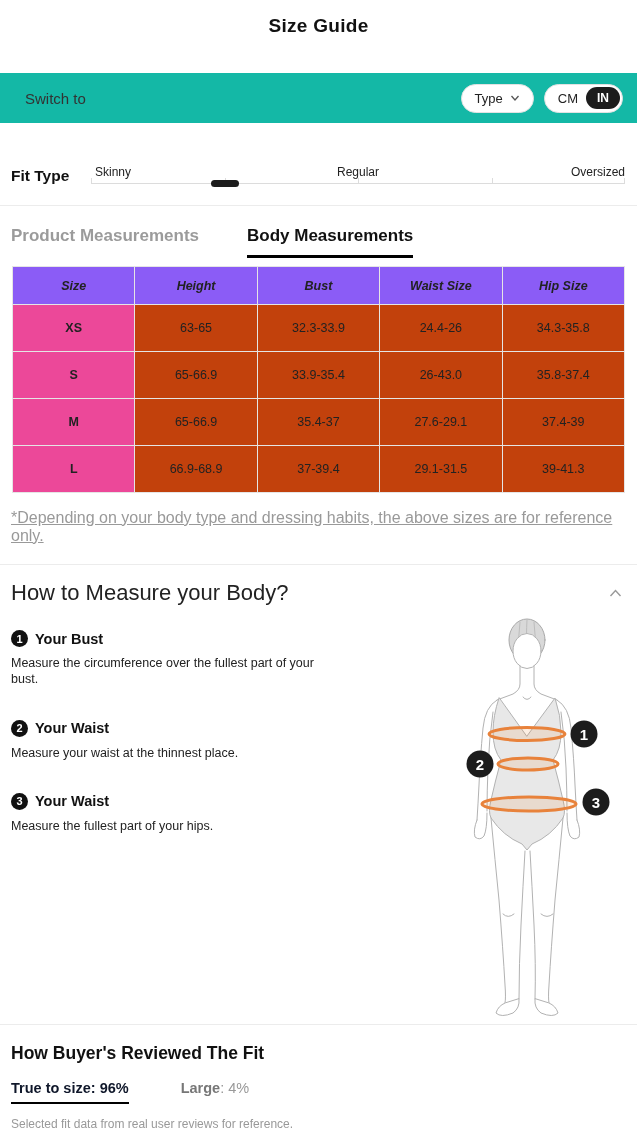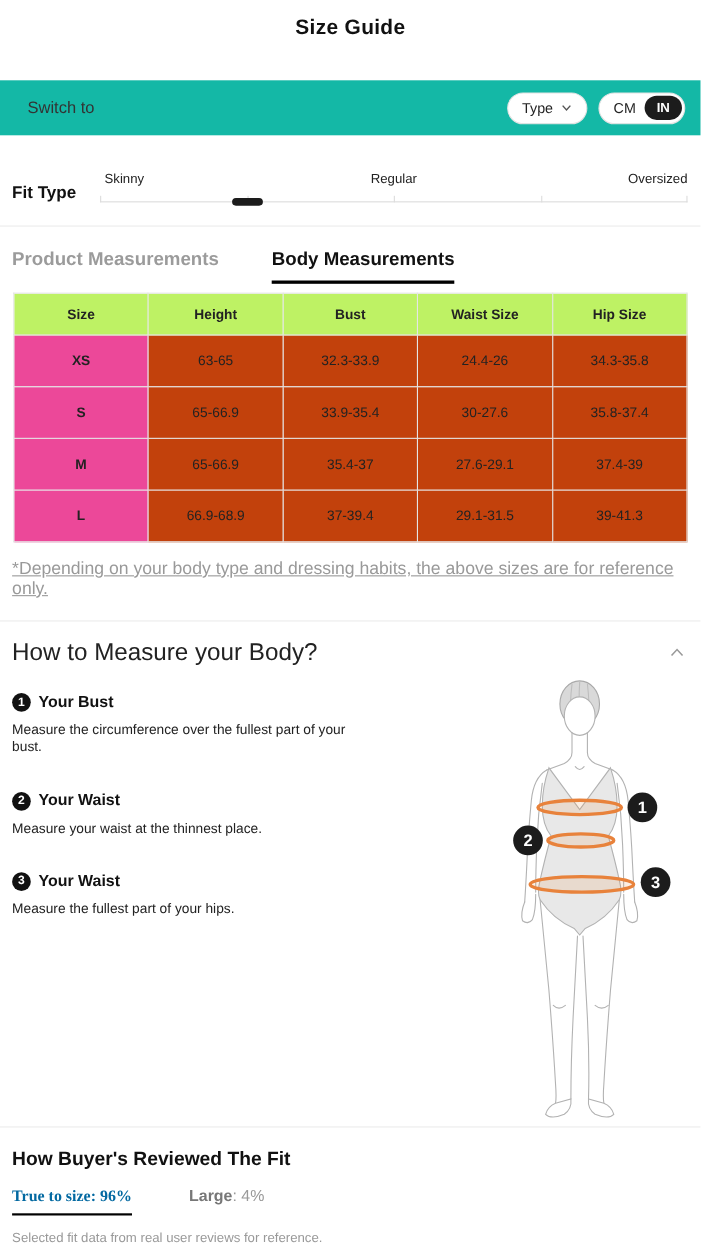--- a/index.html
+++ b/index.html
@@ -27,39 +27,39 @@
   .unit-pill { padding: 2px; }
   .unit-cm { font-size: 13px; color: #222; padding: 0 8px 0 11px; }
   .unit-in {
     background: #1c1c1c; color: #fff; font-size: 12px; font-weight: bold;
     border-radius: 13px; padding: 5px 11px; line-height: 1;
   }
   
   .fit-row { display: flex; padding: 0 12px 0 11px; margin-top: 30px; }
   .fit-label { font-size: 15.5px; font-weight: bold; width: 72px; padding-top: 14px; color: #111; }
   .fit-scale { flex: 1; position: relative; height: 40px; margin-left: 8px; }
-  .scale-label { position: absolute; top: 2px; font-size: 12px; color: #222; }
+  .scale-label { position: absolute; top: 12px; font-size: 12px; color: #222; }
   .scale-label.l0 { left: 4px; }
   .scale-label.l1 { left: 50%; transform: translateX(-50%); }
   .scale-label.l2 { right: 0; }
   .track { position: absolute; left: 0; right: 0; bottom: 9px; height: 1px; background: #dcdcdc; }
   .tick { position: absolute; bottom: 9px; width: 1px; height: 6px; background: #dcdcdc; }
   .fit-indicator {
     position: absolute; bottom: 6px; width: 28px; height: 7px;
     background: #1c1c1c; border-radius: 3.5px; transform: translateX(-50%);
   }
   .divider { height: 1px; background: #ececec; margin-top: 12px; }
   
   .tabs { display: flex; gap: 48px; padding: 20px 0 0 11px; }
   .tab { font-size: 17px; font-weight: bold; color: #9b9b9b; padding-bottom: 9px; cursor: pointer; }
   .tab.active { color: #111; border-bottom: 3px solid #000; }
   
   table { border-collapse: collapse; table-layout: fixed; width: 613px; margin: 8px 12px 0; }
   th, td { border: 1px solid #e5e5e5; text-align: center; font-size: 12.5px; color: #222; }
-  th { background: #bef264; font-weight: bold; height: 38px; }
+  th { background: #8b5cf6; font-weight: bold; height: 38px; font-style: italic; }
   td { height: 47px; background: #c2410c; }
   td.size-col { background: #ec4899; font-weight: bold; text-align: center; }
   .footnote { font-size: 16px; color: #999; margin: 16px 12px 0 11px; text-decoration: underline; }
   
   .measure-section { margin-top: 19px; border-top: 1px solid #ececec; position: relative; min-height: 460px; }
   .measure-head {
     display: flex; align-items: center; justify-content: space-between;
     padding: 15px 14px 0 11px; font-size: 22px; color: #222;
   }
   .chev-up { width: 15px; height: 15px; cursor: pointer; }
@@ -72,21 +72,21 @@
     font-size: 11px; font-weight: bold; display: flex; align-items: center; justify-content: center;
     flex: 0 0 auto;
   }
   .m-desc { font-size: 12.5px; line-height: 1.3; margin-top: 8px; max-width: 330px; }
   .figure { position: absolute; top: 44px; right: 3px; width: 207px; height: 412px; }
   
   .review-section { border-top: 1px solid #ececec; padding: 18px 12px 0 11px; }
   .review-title { font-size: 17.5px; font-weight: bold; color: #111; }
   .review-stats { display: flex; gap: 52px; margin-top: 16px; font-size: 14.5px; align-items: flex-start; }
   .stat { cursor: pointer; }
-  .stat.active { font-weight: bold; color: #0369a1; border-bottom: 2px solid #000; padding-bottom: 6px; font-family: Liberation Serif, serif; }
+  .stat.active { font-weight: bold; color: #0f172a; border-bottom: 2px solid #000; padding-bottom: 6px; }
   .stat .g-label { font-weight: bold; color: #777; }
   .stat .g-value { color: #999; }
   .review-note { font-size: 12px; color: #999; margin-top: 13px; }
   .review-table { margin-top: 20px; }
   .review-table th { height: 52px; vertical-align: top; padding-top: 6px; }
 </style>
 </head>
 <body>
 
 <div class="page-title">Size Guide</div>
@@ -141,21 +141,21 @@
     <td class="size-col">XS</td>
     <td>63-65</td>
     <td>32.3-33.9</td>
     <td>24.4-26</td>
     <td>34.3-35.8</td>
   </tr>
   <tr>
     <td class="size-col">S</td>
     <td>65-66.9</td>
     <td>33.9-35.4</td>
-    <td>30-27.6</td>
+    <td>26-43.0</td>
     <td>35.8-37.4</td>
   </tr>
   <tr>
     <td class="size-col">M</td>
     <td>65-66.9</td>
     <td>35.4-37</td>
     <td>27.6-29.1</td>
     <td>37.4-39</td>
   </tr>
   <tr>

